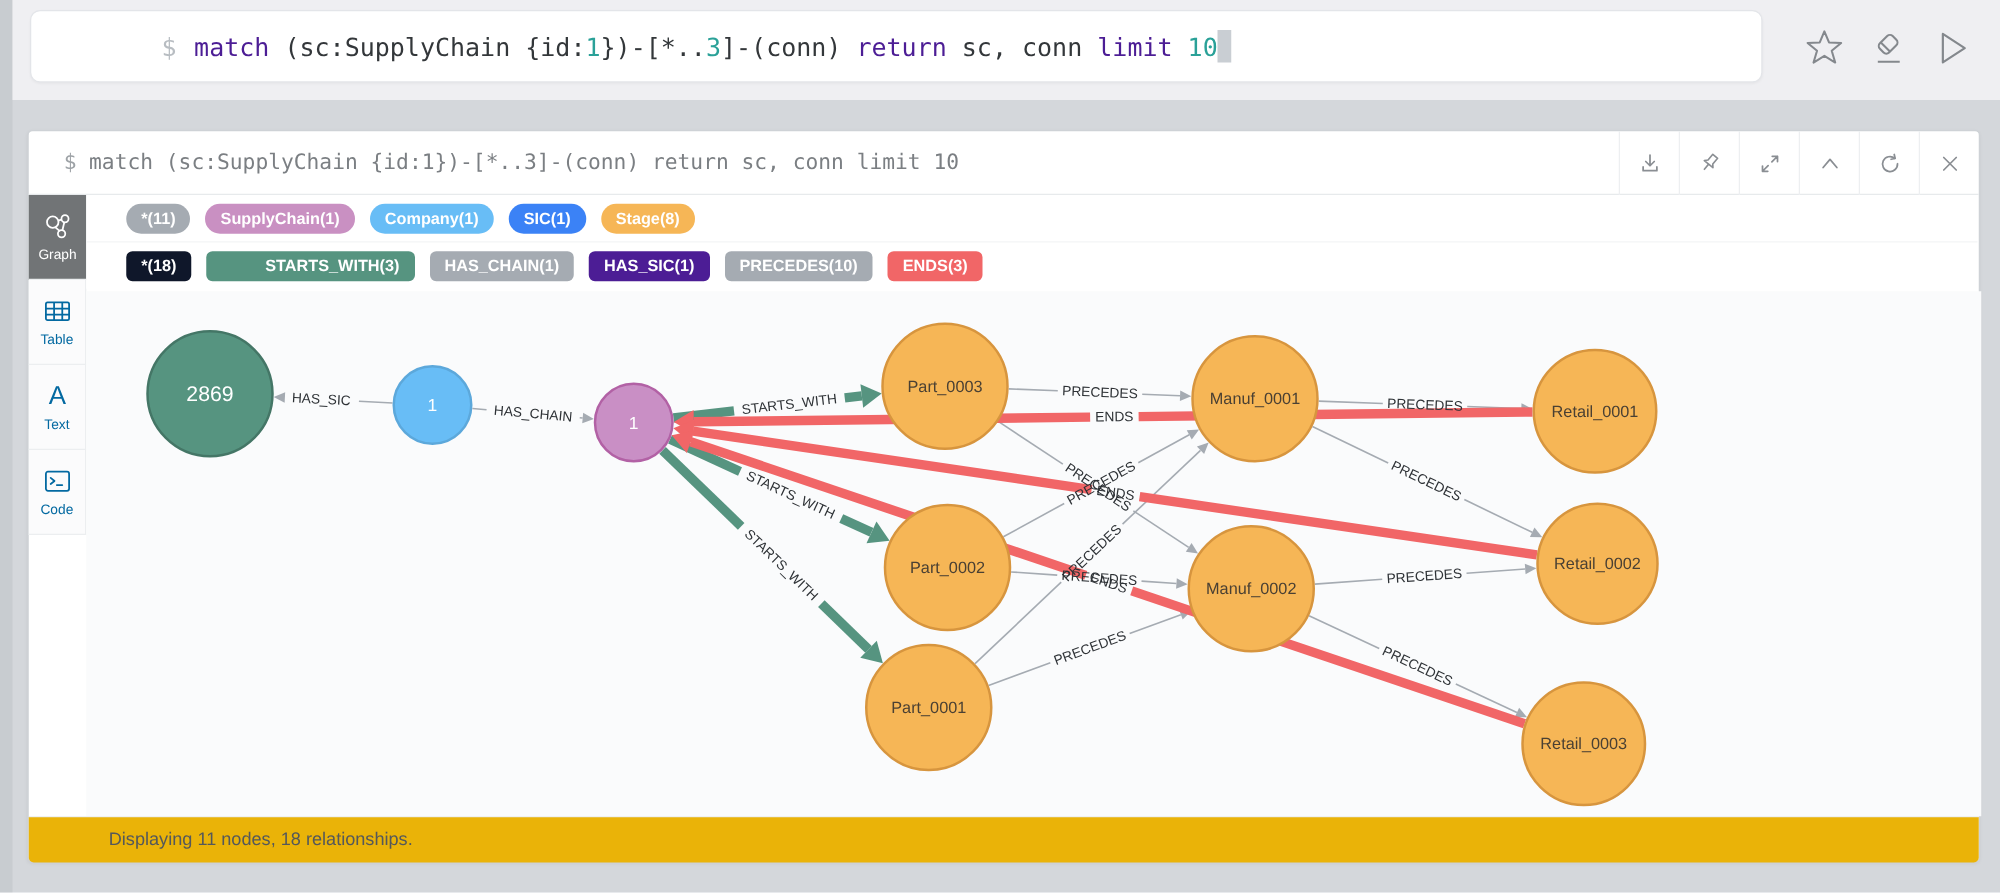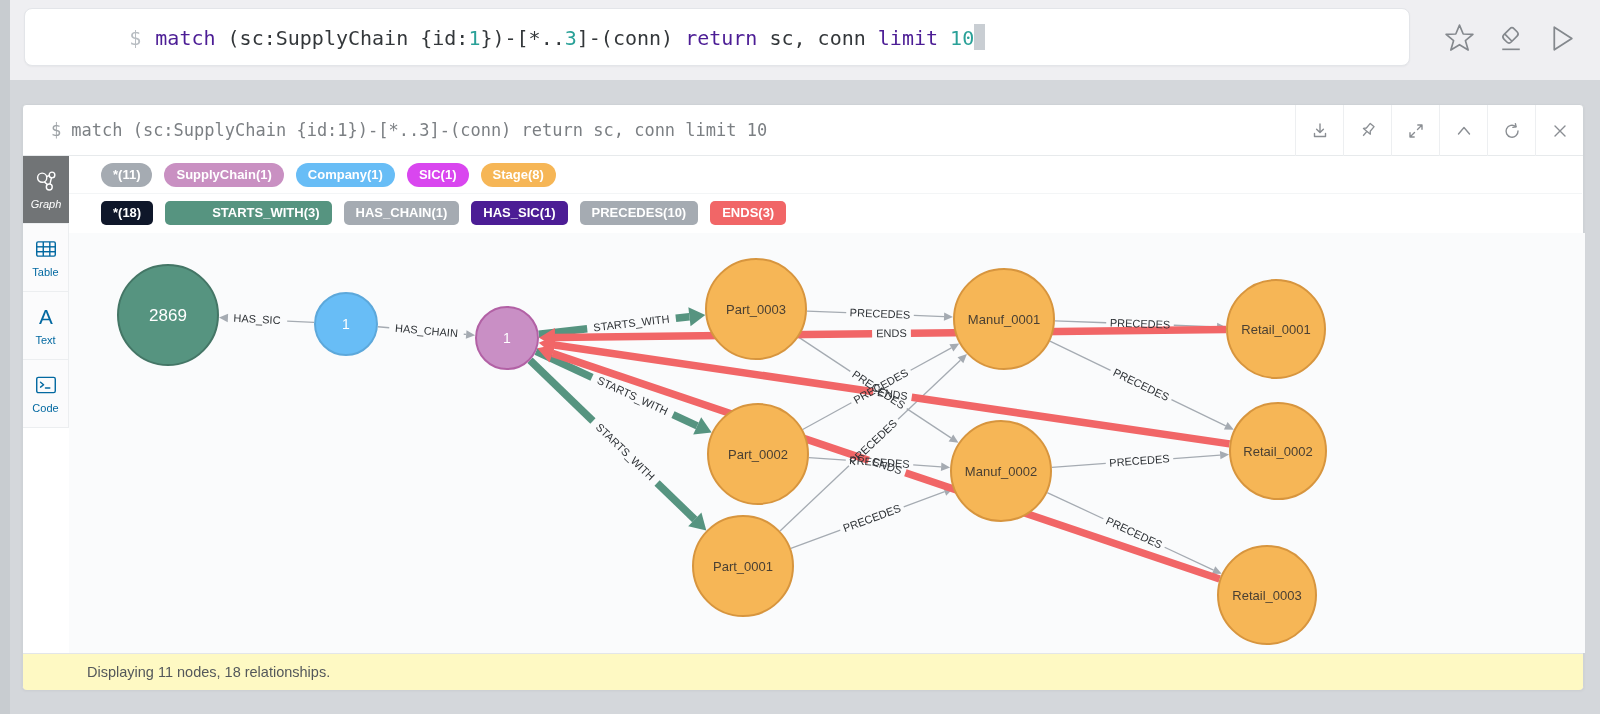--- a/index.html
+++ b/index.html
@@ -30,35 +30,35 @@
   .frame-query { font-family:"DejaVu Sans Mono", monospace; font-size:17px; color:#7B7F83; padding-left:28px; white-space:pre; }
   .frame-query .hp { margin-right:10px; color:#9DA2A6; }
   .header-actions { position:absolute; right:0; top:0; height:51px; display:flex; }
   .header-cell { width:48px; height:51px; border-left:1px solid #EDEFF1; display:flex; align-items:center; justify-content:center; cursor:pointer; }
 
   
   .sidebar { position:absolute; left:0; top:51px; width:46px; }
   .tab { width:46px; height:68px; display:flex; flex-direction:column; align-items:center; justify-content:center;
          gap:5px; color:#0369a1; background:#FBFBFC; border-bottom:1px solid #ECEEF0; border-right:1px solid #ECEEF0; cursor:pointer; }
   .tab .tab-label { font-size:11px; }
-  .tab.active { background:#717476; color:#FFFFFF; border-right:none;font-style:italic; }
+  .tab.active { background:#717476; color:#FFFFFF; border-right:none; }
 
   
   .pills-area { position:absolute; left:46px; top:51px; right:1px; background:#FFFFFF; }
   .pill-row { display:flex; gap:12px; padding:7px 0 6px 32px; align-items:center; }
   .pill-row.first { border-bottom:1px solid #F3F5F6; }
   .pill { color:#FFFFFF; font-weight:bold; font-size:13px; padding:4px 12px 5px 12px; white-space:nowrap; cursor:pointer; }
   .node-pill { border-radius:14px; }
   .rel-pill { border-radius:5px; }
 
   
   .canvas { position:absolute; left:46px; top:128px; width:1516px; height:420px; background:#FAFBFC; }
   .canvas svg { display:block; width:100%; height:100%; }
   .status-bar { position:absolute; left:0; right:0; top:548px; height:37px; border-top:1px solid #E3E6E9;
-                background:#fef9c3; display:flex; align-items:center; border-radius:0 0 4px 4px; }
+                background:#eab308; display:flex; align-items:center; border-radius:0 0 4px 4px; }
   .status-text { font-size:14.5px; color:#54585B; padding-left:64px; }
 
   svg text { font-family:"Liberation Sans", sans-serif; }
 </style>
 </head>
 <body>
 
 <div class="page">
   <div class="left-strip"></div>
   <div class="top-strip"></div>
@@ -169,21 +169,21 @@
         </svg>
         <span class="tab-label">Code</span>
       </div>
     </div>
 
     <div class="pills-area">
       <div class="pill-row first">
           <span class="pill node-pill" style="background: rgb(165, 171, 178);">*(11)</span>
           <span class="pill node-pill" style="background: rgb(201, 144, 194);">SupplyChain(1)</span>
           <span class="pill node-pill" style="background: rgb(104, 189, 246);">Company(1)</span>
-          <span class="pill node-pill" style="background: #d946ef;">SIC(1)</span>
+          <span class="pill node-pill" style="background: #3b82f6;">SIC(1)</span>
           <span class="pill node-pill" style="background: rgb(246, 182, 86);">Stage(8)</span>
         </div>
       <div class="pill-row">
           <span class="pill rel-pill" style="background: #0f172a;">*(18)</span>
           <span class="pill rel-pill" style="background: rgb(86, 148, 128); padding-left: 47px;">STARTS_WITH(3)</span>
           <span class="pill rel-pill" style="background: rgb(165, 171, 178);">HAS_CHAIN(1)</span>
           <span class="pill rel-pill" style="background: #4c1d95;">HAS_SIC(1)</span>
           <span class="pill rel-pill" style="background: rgb(165, 171, 178);">PRECEDES(10)</span>
           <span class="pill rel-pill" style="background: rgb(241, 102, 103);">ENDS(3)</span>
         </div>

